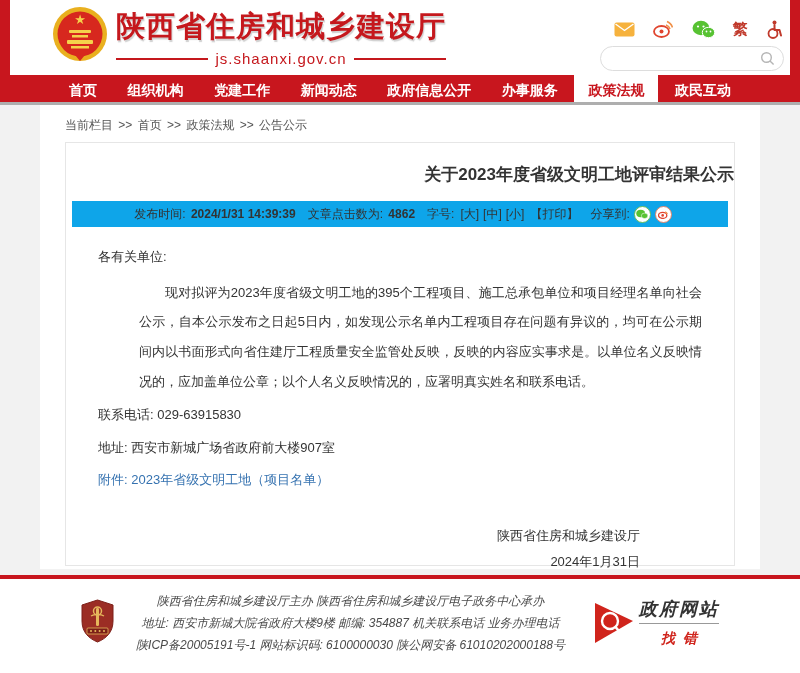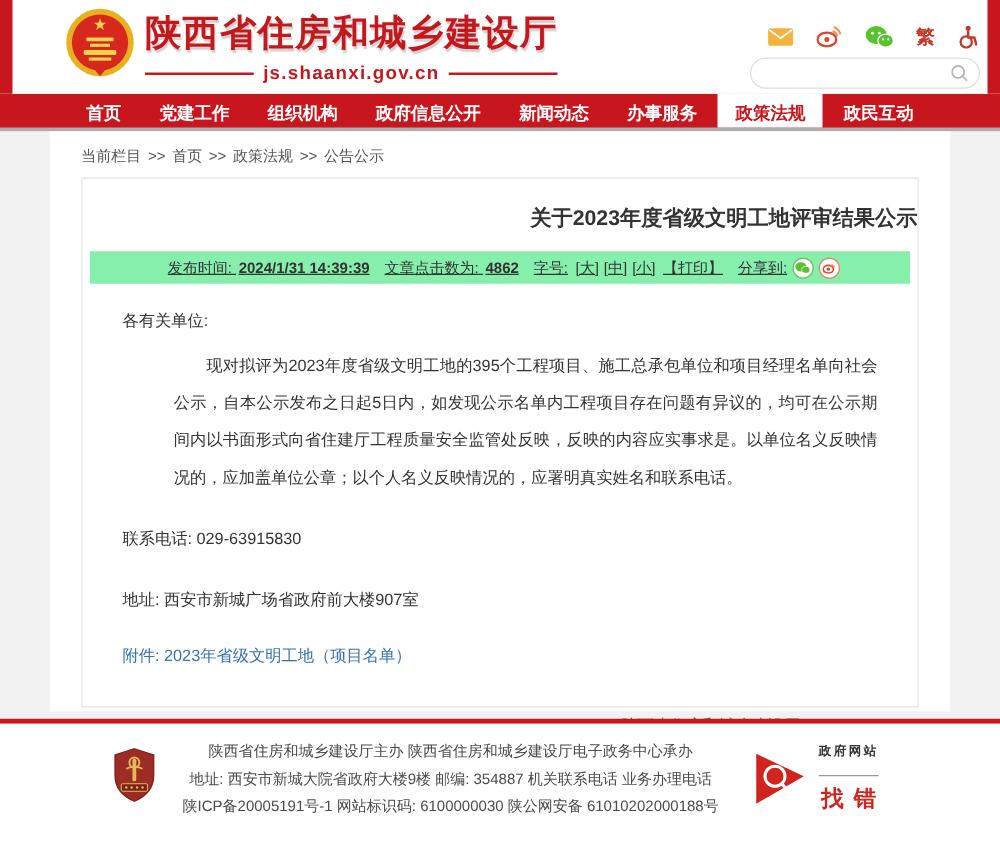--- a/index.html
+++ b/index.html
@@ -9,21 +9,21 @@
   .header { position:relative; height:75px; background:#fff; }
   .edge-strip { position:absolute; top:0; width:10px; height:75px; background:#c8161e; }
   .edge-left { left:0; } .edge-right { right:0; }
   .brand { position:absolute; left:52px; top:6px; display:flex; align-items:center; }
   .emblem { width:56px; height:62px; margin-right:8px; }
   .brand-text { display:flex; flex-direction:column; }
   .site-title { font-size:29px; font-weight:bold; color:#c5181d; letter-spacing:1px;
                 text-shadow:1px 2px 1px rgba(120,120,120,0.35); }
   .site-url-row { display:flex; align-items:center; margin-top:3px; }
   .site-url-row .rule { flex:1; height:2px; background:#c5181d; }
-  .site-url { font-size:15px; font-weight:bold; color:#c5181d; margin:0 8px; letter-spacing:1px; }
+  .site-url { font-size:15px; font-weight:normal; color:#c5181d; margin:0 8px; letter-spacing:1px; }
 
   .header-right { position:absolute; right:10px; top:18px; width:190px; }
   .quick-icons { display:flex; justify-content:space-between; align-items:center; padding:0 8px 0 14px; height:22px; }
   .qicon { display:inline-flex; align-items:center; justify-content:center; cursor:pointer; }
   .trad { color:#c0392b; font-size:15px; font-weight:bold; font-family:"Liberation Serif","DejaVu Serif",serif; }
   .searchbox { margin-top:6px; width:184px; height:25px; border:1px solid #ddd; border-radius:13px;
                display:flex; align-items:center; background:#fff; padding:0 8px 0 12px; }
   .searchbox input { flex:1; border:none; outline:none; font-size:12px; background:transparent; min-width:0; }
 
   
@@ -33,49 +33,49 @@
   .nav-item.active { background:#fff; color:#c8161e; }
 
   
   .main { height:470px; background:#f2f2f2; overflow:hidden; }
   .card { width:720px; height:464px; margin:0 auto; background:#fff; }
   .breadcrumb { padding:12px 25px 8px; font-size:12px; color:#555; }
   .breadcrumb span { margin-right:2px; }
   .crumb { cursor:pointer; }
   .article-box { margin:0 25px; height:424px; border:1px solid #e6e6e6; background:#fff; }
   .article-title { text-align:right; font-size:17px; font-weight:bold; color:#333; padding-top:20px; }
-  .meta-bar { margin:15px 6px 0; background:#86efac; height:26px; line-height:26px; text-align:center;
-              font-size:12px; color:#333; display:flex; justify-content:center; align-items:center;text-decoration:underline; }
+  .meta-bar { margin:15px 6px 0; background:#0ea5e9; height:26px; line-height:26px; text-align:center;
+              font-size:12px; color:#333; display:flex; justify-content:center; align-items:center; }
   .meta-bar .m { margin:0 6px; white-space:nowrap; }
   .meta-bar .mv { font-weight:bold; margin-left:2px; }
   .meta-bar .ctrl { cursor:pointer; }
   .share-circle { width:17px; height:17px; border-radius:50%; display:inline-flex; align-items:center;
                   justify-content:center; margin-left:4px; cursor:pointer; background:#fff; }
   .share-wechat { border:1px solid #6cbf5a; }
   .share-weibo  { border:1px solid #e2846a; }
 
   .article-body { padding:16px 32px 0; font-size:13px; color:#333; }
   .salutation { line-height:2.2; }
   .para { line-height:2.3; text-indent:2em; margin-top:6px; text-align:justify;margin-left:41px; }
-  .info-line { line-height:2.4; margin-top:18px; }
-  .attachment { line-height:2.4; margin-top:13px; color:#3572b0; cursor:pointer; }
+  .info-line { line-height:2.4; margin-top:2px; }
+  .attachment { line-height:2.4; margin-top:0; color:#3572b0; cursor:pointer; }
   .attachment span { color:#3572b0; }
   .sign-block { margin-top:28px; padding-right:62px; text-align:right; line-height:2; }
 
   
   .divider { height:4px; background:#c8161e; }
   .footer { height:87px; background:#fff; display:flex; align-items:center; justify-content:center; }
-  .footer-inner { display:flex; align-items:center; }
+  .footer-inner { display:flex; align-items:center;font-style:italic; }
   .shield-badge { margin-right:22px; cursor:pointer; }
   .footer-text { text-align:center; font-size:12px; color:#4a4a4a; line-height:22px; }
   .error-badge { margin-left:28px; display:flex; align-items:center; cursor:pointer; }
   .error-badge-text { margin-left:4px; display:flex; flex-direction:column; align-items:center; }
-  .eb-top { font-size:10px; font-weight:bold; color:#333; letter-spacing:2px; padding-bottom:12px;
+  .eb-top { font-size:18px; font-weight:bold; color:#333; letter-spacing:2px; padding-bottom:2px;
             border-bottom:1px solid #999; }
-  .eb-bottom { font-size:18px; font-weight:bold; color:#d0241c; letter-spacing:8px; margin-top:6px; text-indent:8px; }
+  .eb-bottom { font-size:14px; font-weight:bold; color:#d0241c; letter-spacing:8px; margin-top:6px; text-indent:8px; }
 </style>
 </head>
 <body>
 
 <div class="header">
   <div class="edge-strip edge-left"></div>
   <div class="edge-strip edge-right"></div>
 
   <div class="brand">
     <svg class="emblem" viewBox="0 0 56 62">
@@ -140,24 +140,24 @@
             <circle cx="6.5" cy="6.5" r="4.8" fill="none" stroke="#b5b5b5" stroke-width="1.4"></circle>
             <line x1="10" y1="10" x2="13.6" y2="13.6" stroke="#b5b5b5" stroke-width="1.4"></line>
           </svg>
       </span>
     </div>
   </div>
 </div>
 
 <div class="nav">
   <div class="nav-item">首页</div>
+  <div class="nav-item">组织机构</div>
   <div class="nav-item">党建工作</div>
-  <div class="nav-item">组织机构</div>
+  <div class="nav-item">新闻动态</div>
   <div class="nav-item">政府信息公开</div>
-  <div class="nav-item">新闻动态</div>
   <div class="nav-item">办事服务</div>
   <div class="nav-item active">政策法规</div>
   <div class="nav-item">政民互动</div>
 </div>
 
 <div class="main">
   <div class="card">
 
     <div class="breadcrumb">
       <span>当前栏目 </span>

